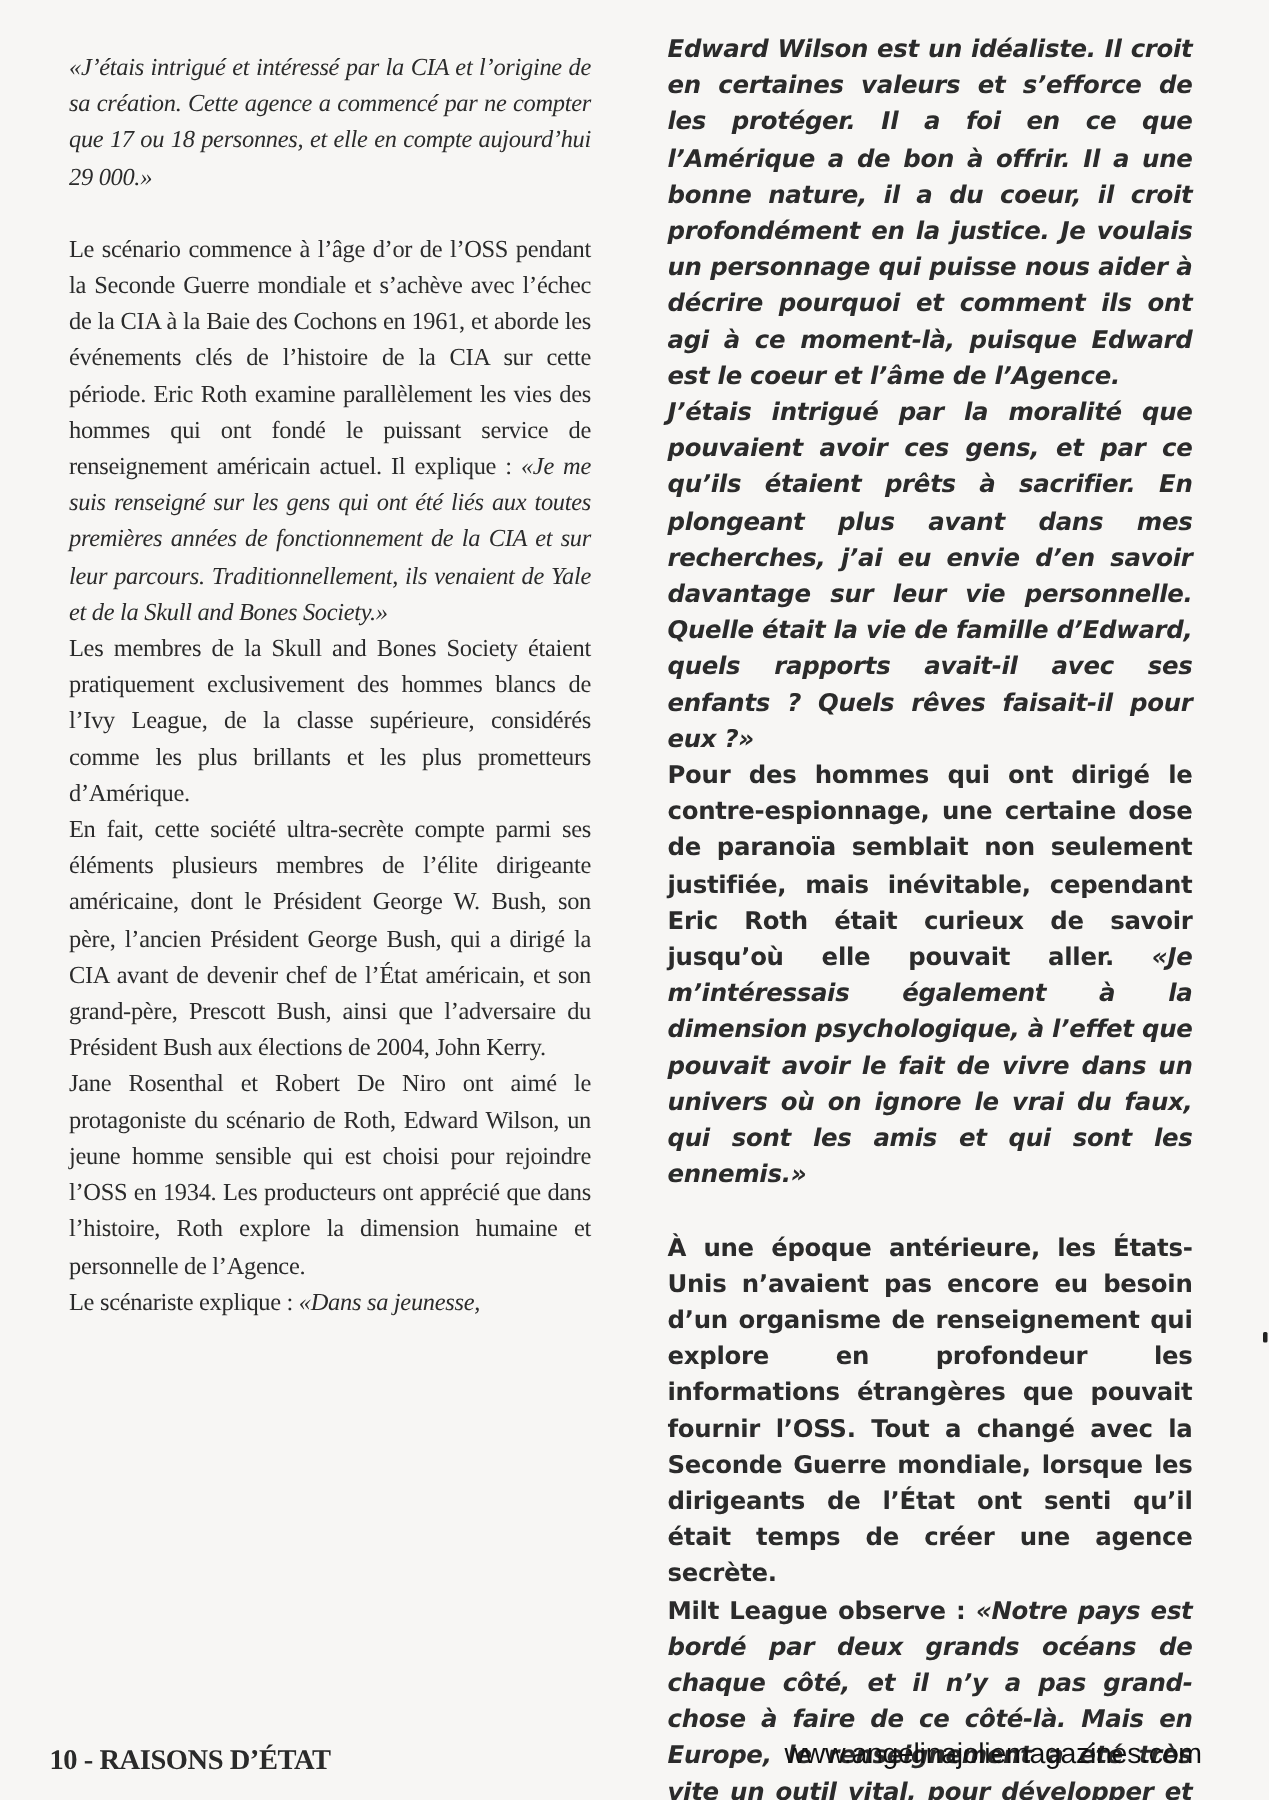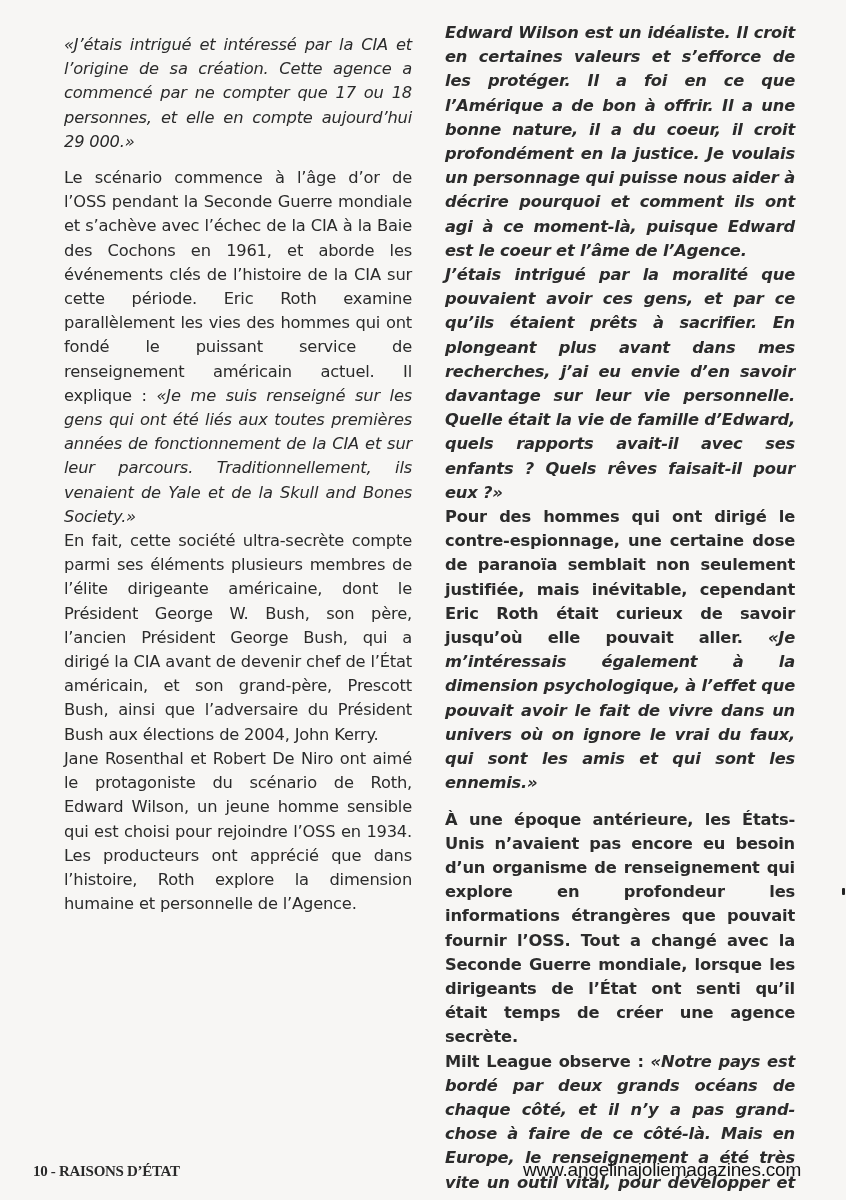--- a/index.html
+++ b/index.html
@@ -13,50 +13,52 @@
   }
   .col {
     position: absolute;
     width: 348px;
     font-size: 16.3px;
     line-height: 24.2px;
     text-align: justify;
     letter-spacing: -0.2px;
     word-spacing: 0px;
   }
-  #col-left { left: 64px; top: 33px; }
+  #col-left { left: 46px; top: 33px; font-family: Liberation Serif, serif; }
   #col-right { left: 445px; top: 21px; width: 350px; font-weight: bold; }
   .col p { margin: 0; }
-  .col p.gap { margin-top: 12px; }
+  .col p.gap { margin-top: 24px; }
   em { font-style: italic; }
   .footer-left {
     position: absolute; left: 33px; top: 1163px;
     font-family: "Liberation Serif", serif;
-    font-size: 15px; font-weight: bold; color: #2a2a2a;
+    font-size: 19px; font-weight: bold; color: #2a2a2a;
     letter-spacing: -0.3px;
   }
   .footer-right {
     position: absolute; left: 523px; top: 1159px;
     font-family: "Liberation Sans", sans-serif;
     font-size: 19px; color: #111;
     letter-spacing: -0.2px;
   }
   .scan-mark {
     position: absolute; left: 842px; top: 888px;
     width: 3px; height: 7px; background: #222; border-radius: 1px;
   }
 </style>
 </head>
 <body>
 
 <div id="col-left" class="col">
   <p><em>«J’étais intrigué et intéressé par la CIA et l’origine de sa création. Cette agence a commencé par ne compter que 17 ou 18 personnes, et elle en compte aujourd’hui 29 000.»</em></p>
   <p class="gap"><span>Le scénario commence à l’âge d’or de l’OSS pendant la Seconde Guerre mondiale et s’achève avec l’échec de la CIA à la Baie des Cochons en 1961, et aborde les événements clés de l’histoire de la CIA sur cette période. Eric Roth examine parallèlement les vies des hommes qui ont fondé le puissant service de renseignement américain actuel. Il explique : </span><em>«Je me suis renseigné sur les gens qui ont été liés aux toutes premières années de fonctionnement de la CIA et sur leur parcours. Traditionnellement, ils venaient de Yale et de la Skull and Bones Society.»</em></p>
+  <p><span>Les membres de la Skull and Bones Society étaient pratiquement exclusivement des hommes blancs de l’Ivy League, de la classe supérieure, considérés comme les plus brillants et les plus prometteurs d’Amérique.</span></p>
   <p><span>En fait, cette société ultra-secrète compte parmi ses éléments plusieurs membres de l’élite dirigeante américaine, dont le Président George W. Bush, son père, l’ancien Président George Bush, qui a dirigé la CIA avant de devenir chef de l’État américain, et son grand-père, Prescott Bush, ainsi que l’adversaire du Président Bush aux élections de 2004, John Kerry.</span></p>
   <p><span>Jane Rosenthal et Robert De Niro ont aimé le protagoniste du scénario de Roth, Edward Wilson, un jeune homme sensible qui est choisi pour rejoindre l’OSS en 1934. Les producteurs ont apprécié que dans l’histoire, Roth explore la dimension humaine et personnelle de l’Agence.</span></p>
+  <p><span>Le scénariste explique : </span><em>«Dans sa jeunesse,</em></p>
 </div>
 
 <div id="col-right" class="col">
   <p><em>Edward Wilson est un idéaliste. Il croit en certaines valeurs et s’efforce de les protéger. Il a foi en ce que l’Amérique a de bon à offrir. Il a une bonne nature, il a du coeur, il croit profondément en la justice. Je voulais un personnage qui puisse nous aider à décrire pourquoi et comment ils ont agi à ce moment-là, puisque Edward est le coeur et l’âme de l’Agence.</em></p>
   <p><em>J’étais intrigué par la moralité que pouvaient avoir ces gens, et par ce qu’ils étaient prêts à sacrifier. En plongeant plus avant dans mes recherches, j’ai eu envie d’en savoir davantage sur leur vie personnelle. Quelle était la vie de famille d’Edward, quels rapports avait-il avec ses enfants ? Quels rêves faisait-il pour eux ?»</em></p>
   <p><span>Pour des hommes qui ont dirigé le contre-espionnage, une certaine dose de paranoïa semblait non seulement justifiée, mais inévitable, cependant Eric Roth était curieux de savoir jusqu’où elle pouvait aller. </span><em>«Je m’intéressais également à la dimension psychologique, à l’effet que pouvait avoir le fait de vivre dans un univers où on ignore le vrai du faux, qui sont les amis et qui sont les ennemis.»</em></p>
   <p class="gap"><span>À une époque antérieure, les États-Unis n’avaient pas encore eu besoin d’un organisme de renseignement qui explore en profondeur les informations étrangères que pouvait fournir l’OSS. Tout a changé avec la Seconde Guerre mondiale, lorsque les dirigeants de l’État ont senti qu’il était temps de créer une agence secrète.</span></p>
   <p><span>Milt League observe : </span><em>«Notre pays est bordé par deux grands océans de chaque côté, et il n’y a pas grand-chose à faire de ce côté-là. Mais en Europe, le renseignement a été très vite un outil vital, pour développer et maintenir des alliances complexes avec les pays voisins. À la fin de la Seconde Guerre mondiale,</em></p>
 </div>
 

